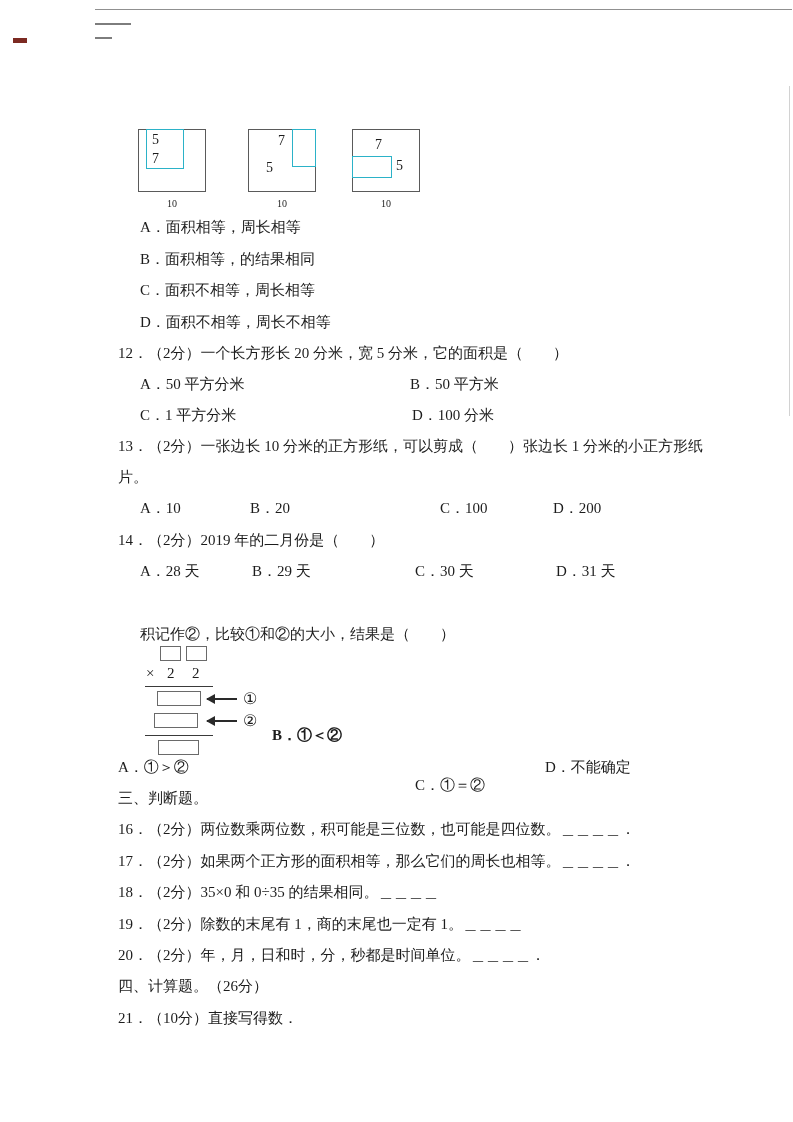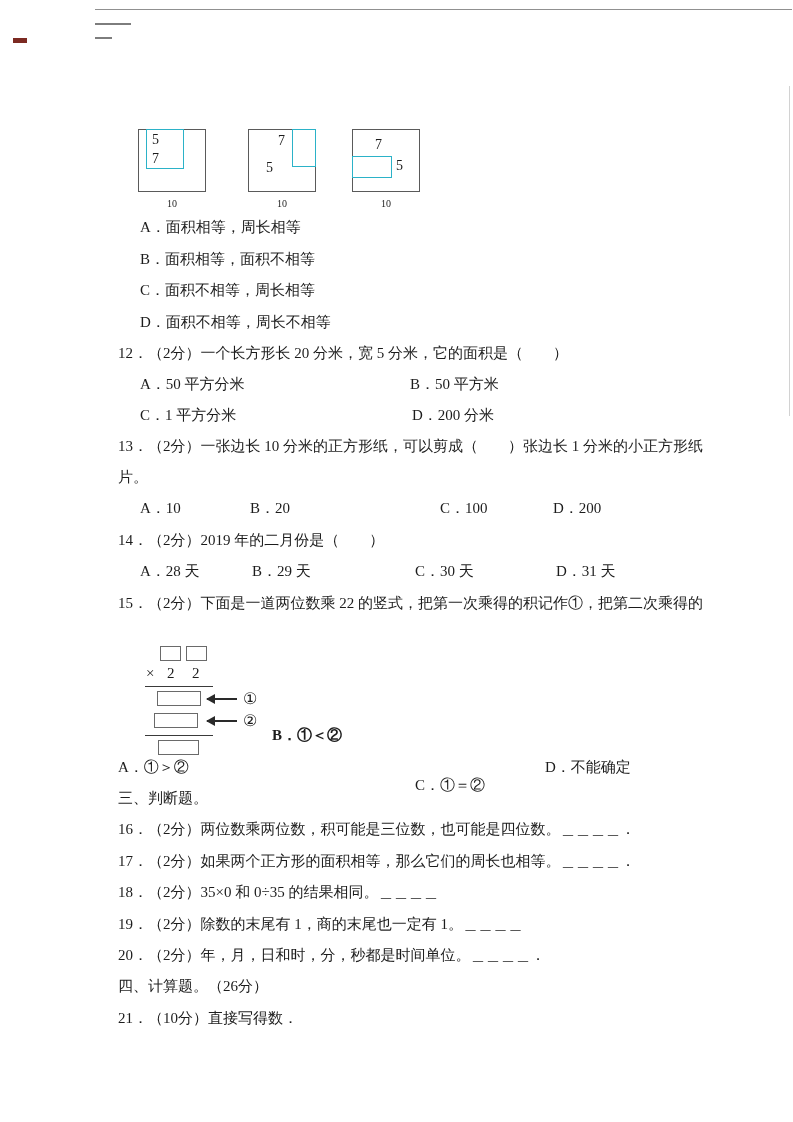--- a/index.html
+++ b/index.html
@@ -54,44 +54,44 @@
 
   <div class="fig" style="left:352px;top:129px;width:68px;height:84px;">
     <div class="bigrect" style="left:0;top:0;width:68px;height:63px;"></div>
     <div class="cyanrect" style="left:0;top:27px;width:40px;height:22px;"></div>
     <div class="t figlabel" style="left:23px;top:8px;">7</div>
     <div class="t figlabel" style="left:44px;top:29px;">5</div>
     <div class="t figbase" style="left:0;top:67px;width:68px;">10</div>
   </div>
 
   <div class="t" style="left:140px;top:218px;">A．面积相等，周长相等</div>
-  <div class="t" style="left:140px;top:250px;">B．面积相等，面积不相等</div>
+  <div class="t" style="left:140px;top:250px;">B．面积相等，的结果相同</div>
   <div class="t" style="left:140px;top:281px;">C．面积不相等，周长相等</div>
   <div class="t" style="left:140px;top:313px;">D．面积不相等，周长不相等</div>
 
   <div class="t" style="left:118px;top:344px;">12．（2分）一个长方形长 20 分米，宽 5 分米，它的面积是（　　）</div>
   <div class="t" style="left:140px;top:375px;">A．50 平方分米</div>
   <div class="t" style="left:410px;top:375px;">B．50 平方米</div>
   <div class="t" style="left:140px;top:406px;">C．1 平方分米</div>
-  <div class="t" style="left:412px;top:406px;">D．200 分米</div>
+  <div class="t" style="left:412px;top:406px;">D．100 分米</div>
 
   <div class="t" style="left:118px;top:437px;">13．（2分）一张边长 10 分米的正方形纸，可以剪成（　　）张边长 1 分米的小正方形纸</div>
   <div class="t" style="left:118px;top:468px;">片。</div>
   <div class="t" style="left:140px;top:499px;">A．10</div>
   <div class="t" style="left:250px;top:499px;">B．20</div>
   <div class="t" style="left:413px;top:499px;margin-left:27px;">C．100</div>
   <div class="t" style="left:553px;top:499px;">D．200</div>
 
   <div class="t" style="left:118px;top:531px;">14．（2分）2019 年的二月份是（　　）</div>
   <div class="t" style="left:140px;top:562px;">A．28 天</div>
   <div class="t" style="left:252px;top:562px;">B．29 天</div>
   <div class="t" style="left:415px;top:562px;">C．30 天</div>
   <div class="t" style="left:556px;top:562px;text-align:right;">D．31 天</div>
 
-  <div class="t" style="left:118px;top:594px;">15．（2分）下面是一道两位数乘 22 的竖式，把第一次乘得的积记作①，把第二次乘得的</div>
+  <div class="t" style="left:140px;top:625px;">积记作②，比较①和②的大小，结果是（　　）</div>
 
   <div class="fig" style="left:145px;top:643px;width:130px;height:120px;">
     <div class="box" style="left:15px;top:3px;width:21px;height:15px;"></div>
     <div class="box" style="left:41px;top:3px;width:21px;height:15px;"></div>
     <div class="t" style="left:1px;top:21px;">×</div>
     <div class="t" style="left:22px;top:21px;">2</div>
     <div class="t" style="left:47px;top:21px;">2</div>
     <div class="hline" style="left:0;top:43px;width:68px;"></div>
     <div class="box" style="left:12px;top:48px;width:44px;height:15px;"></div>
     <div class="arrow" style="left:62px;top:55px;width:30px;"></div>

